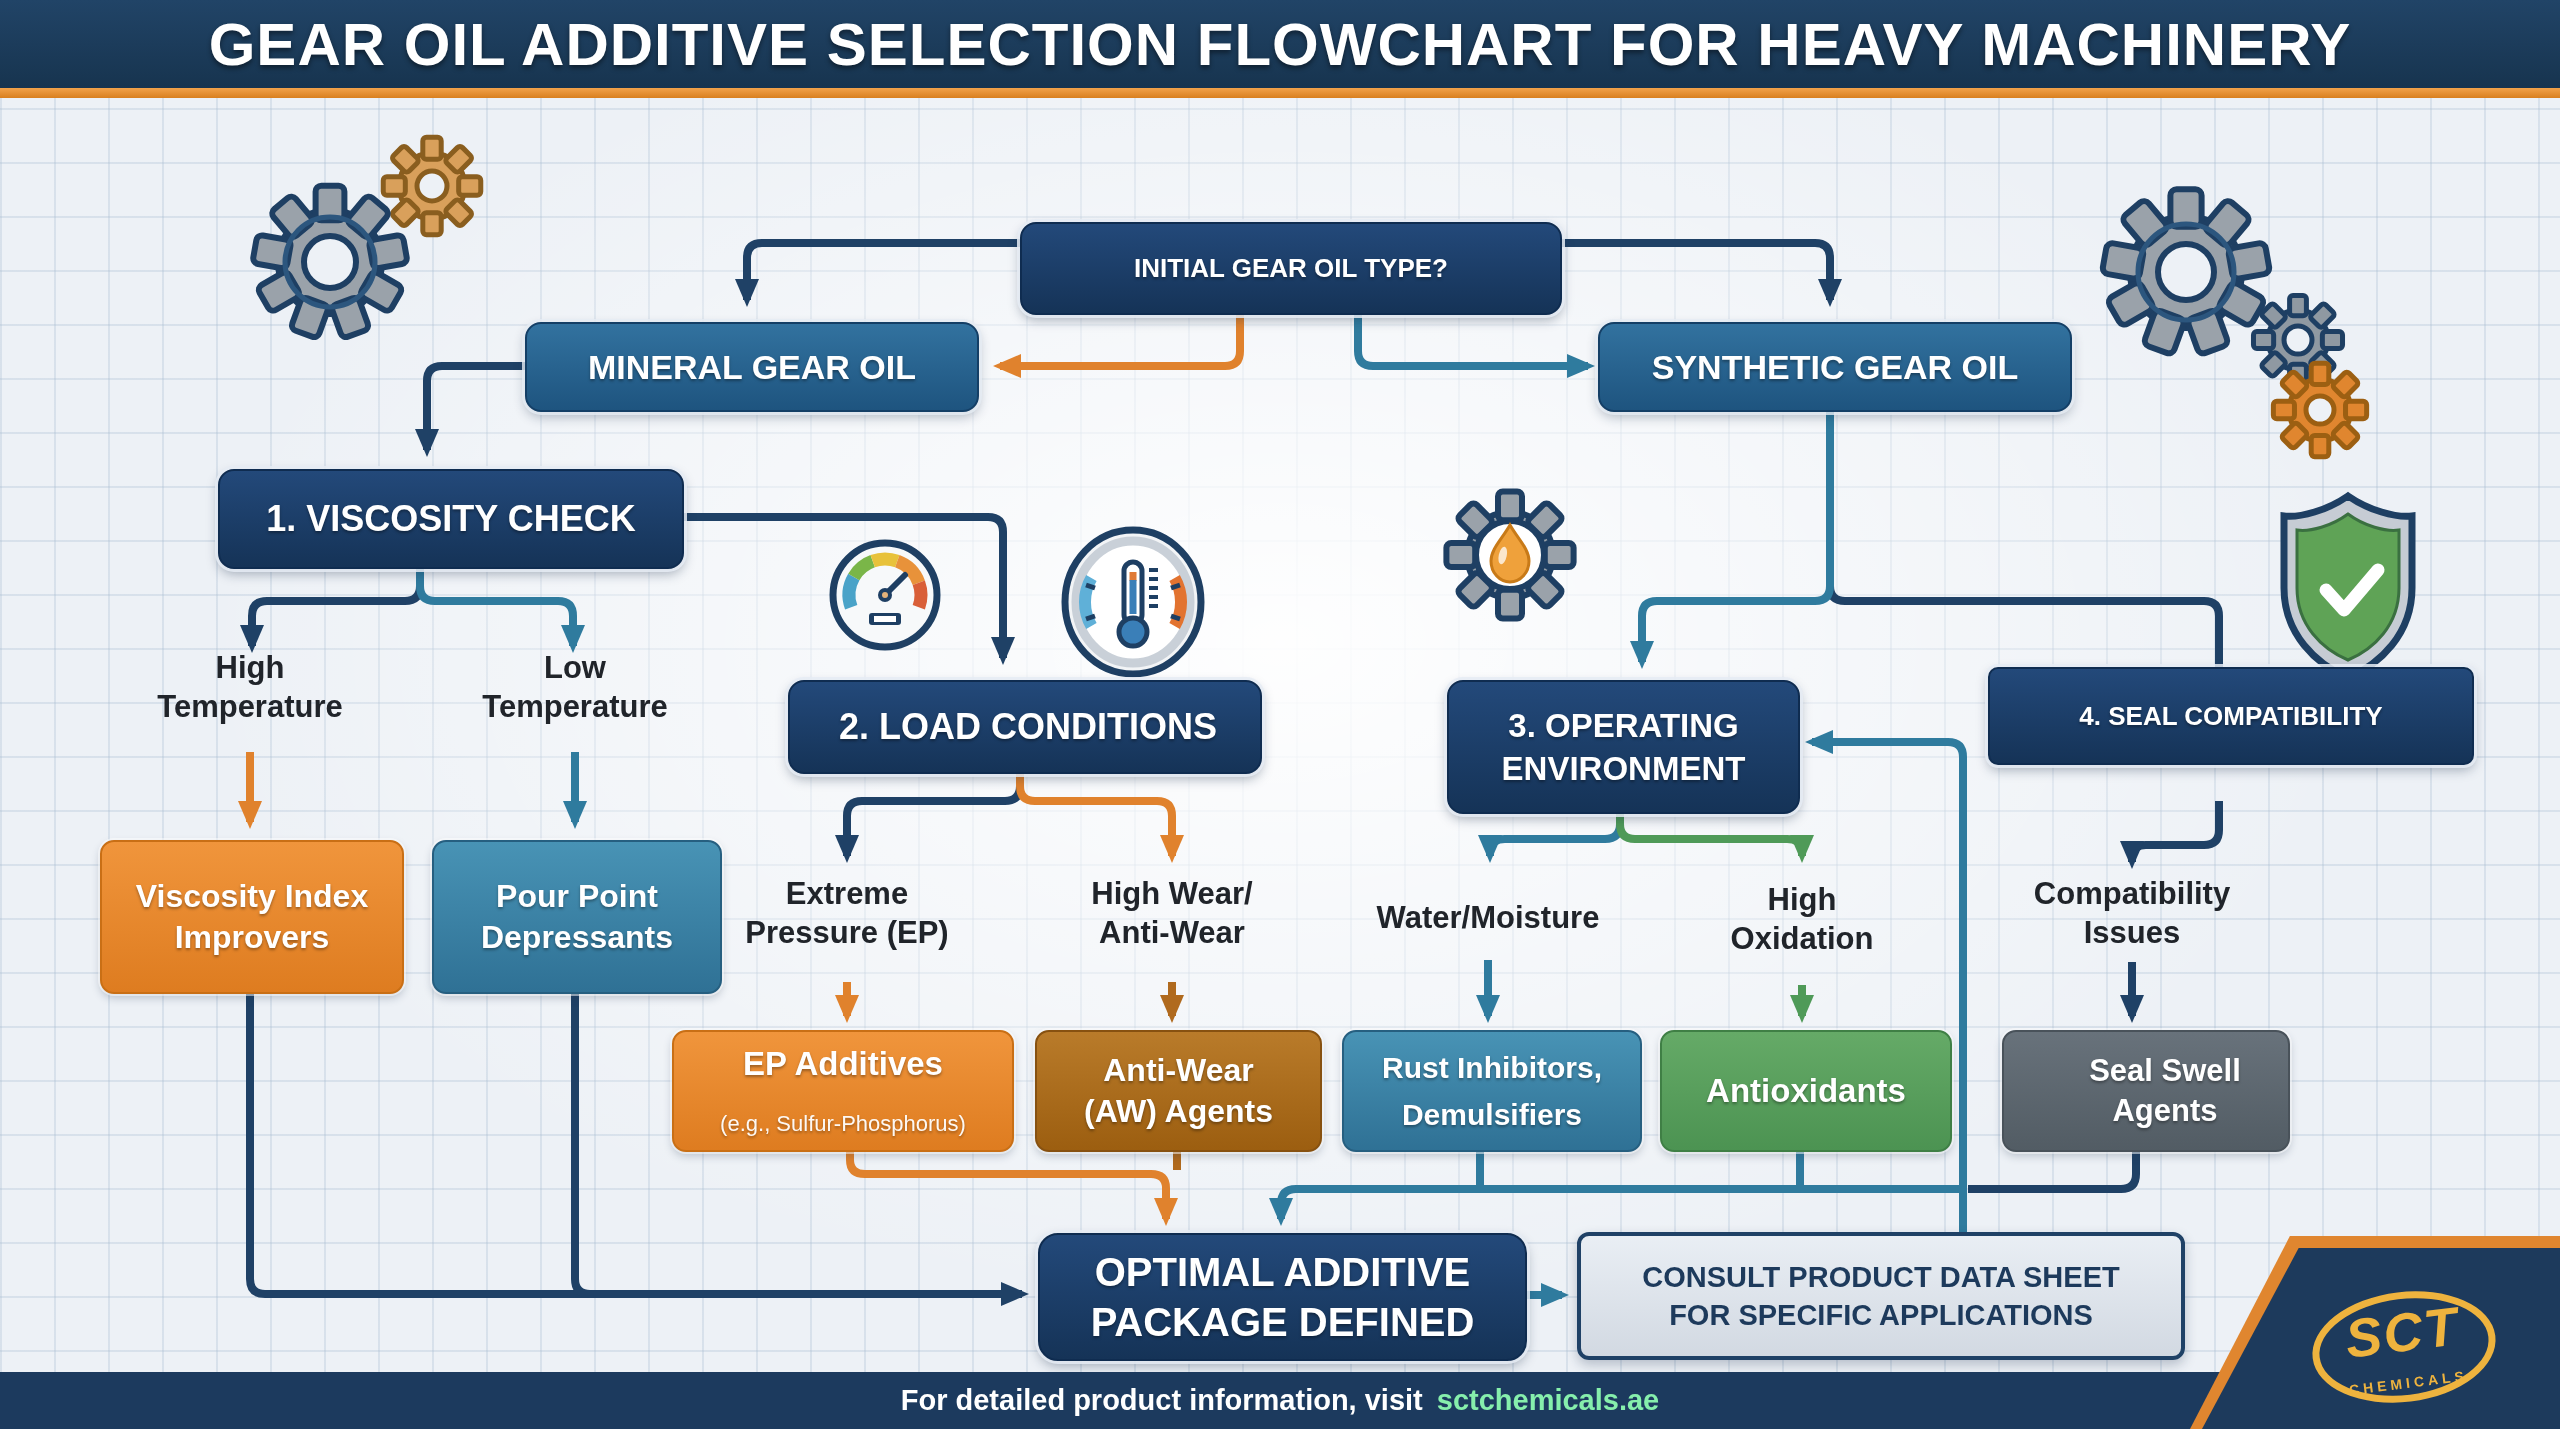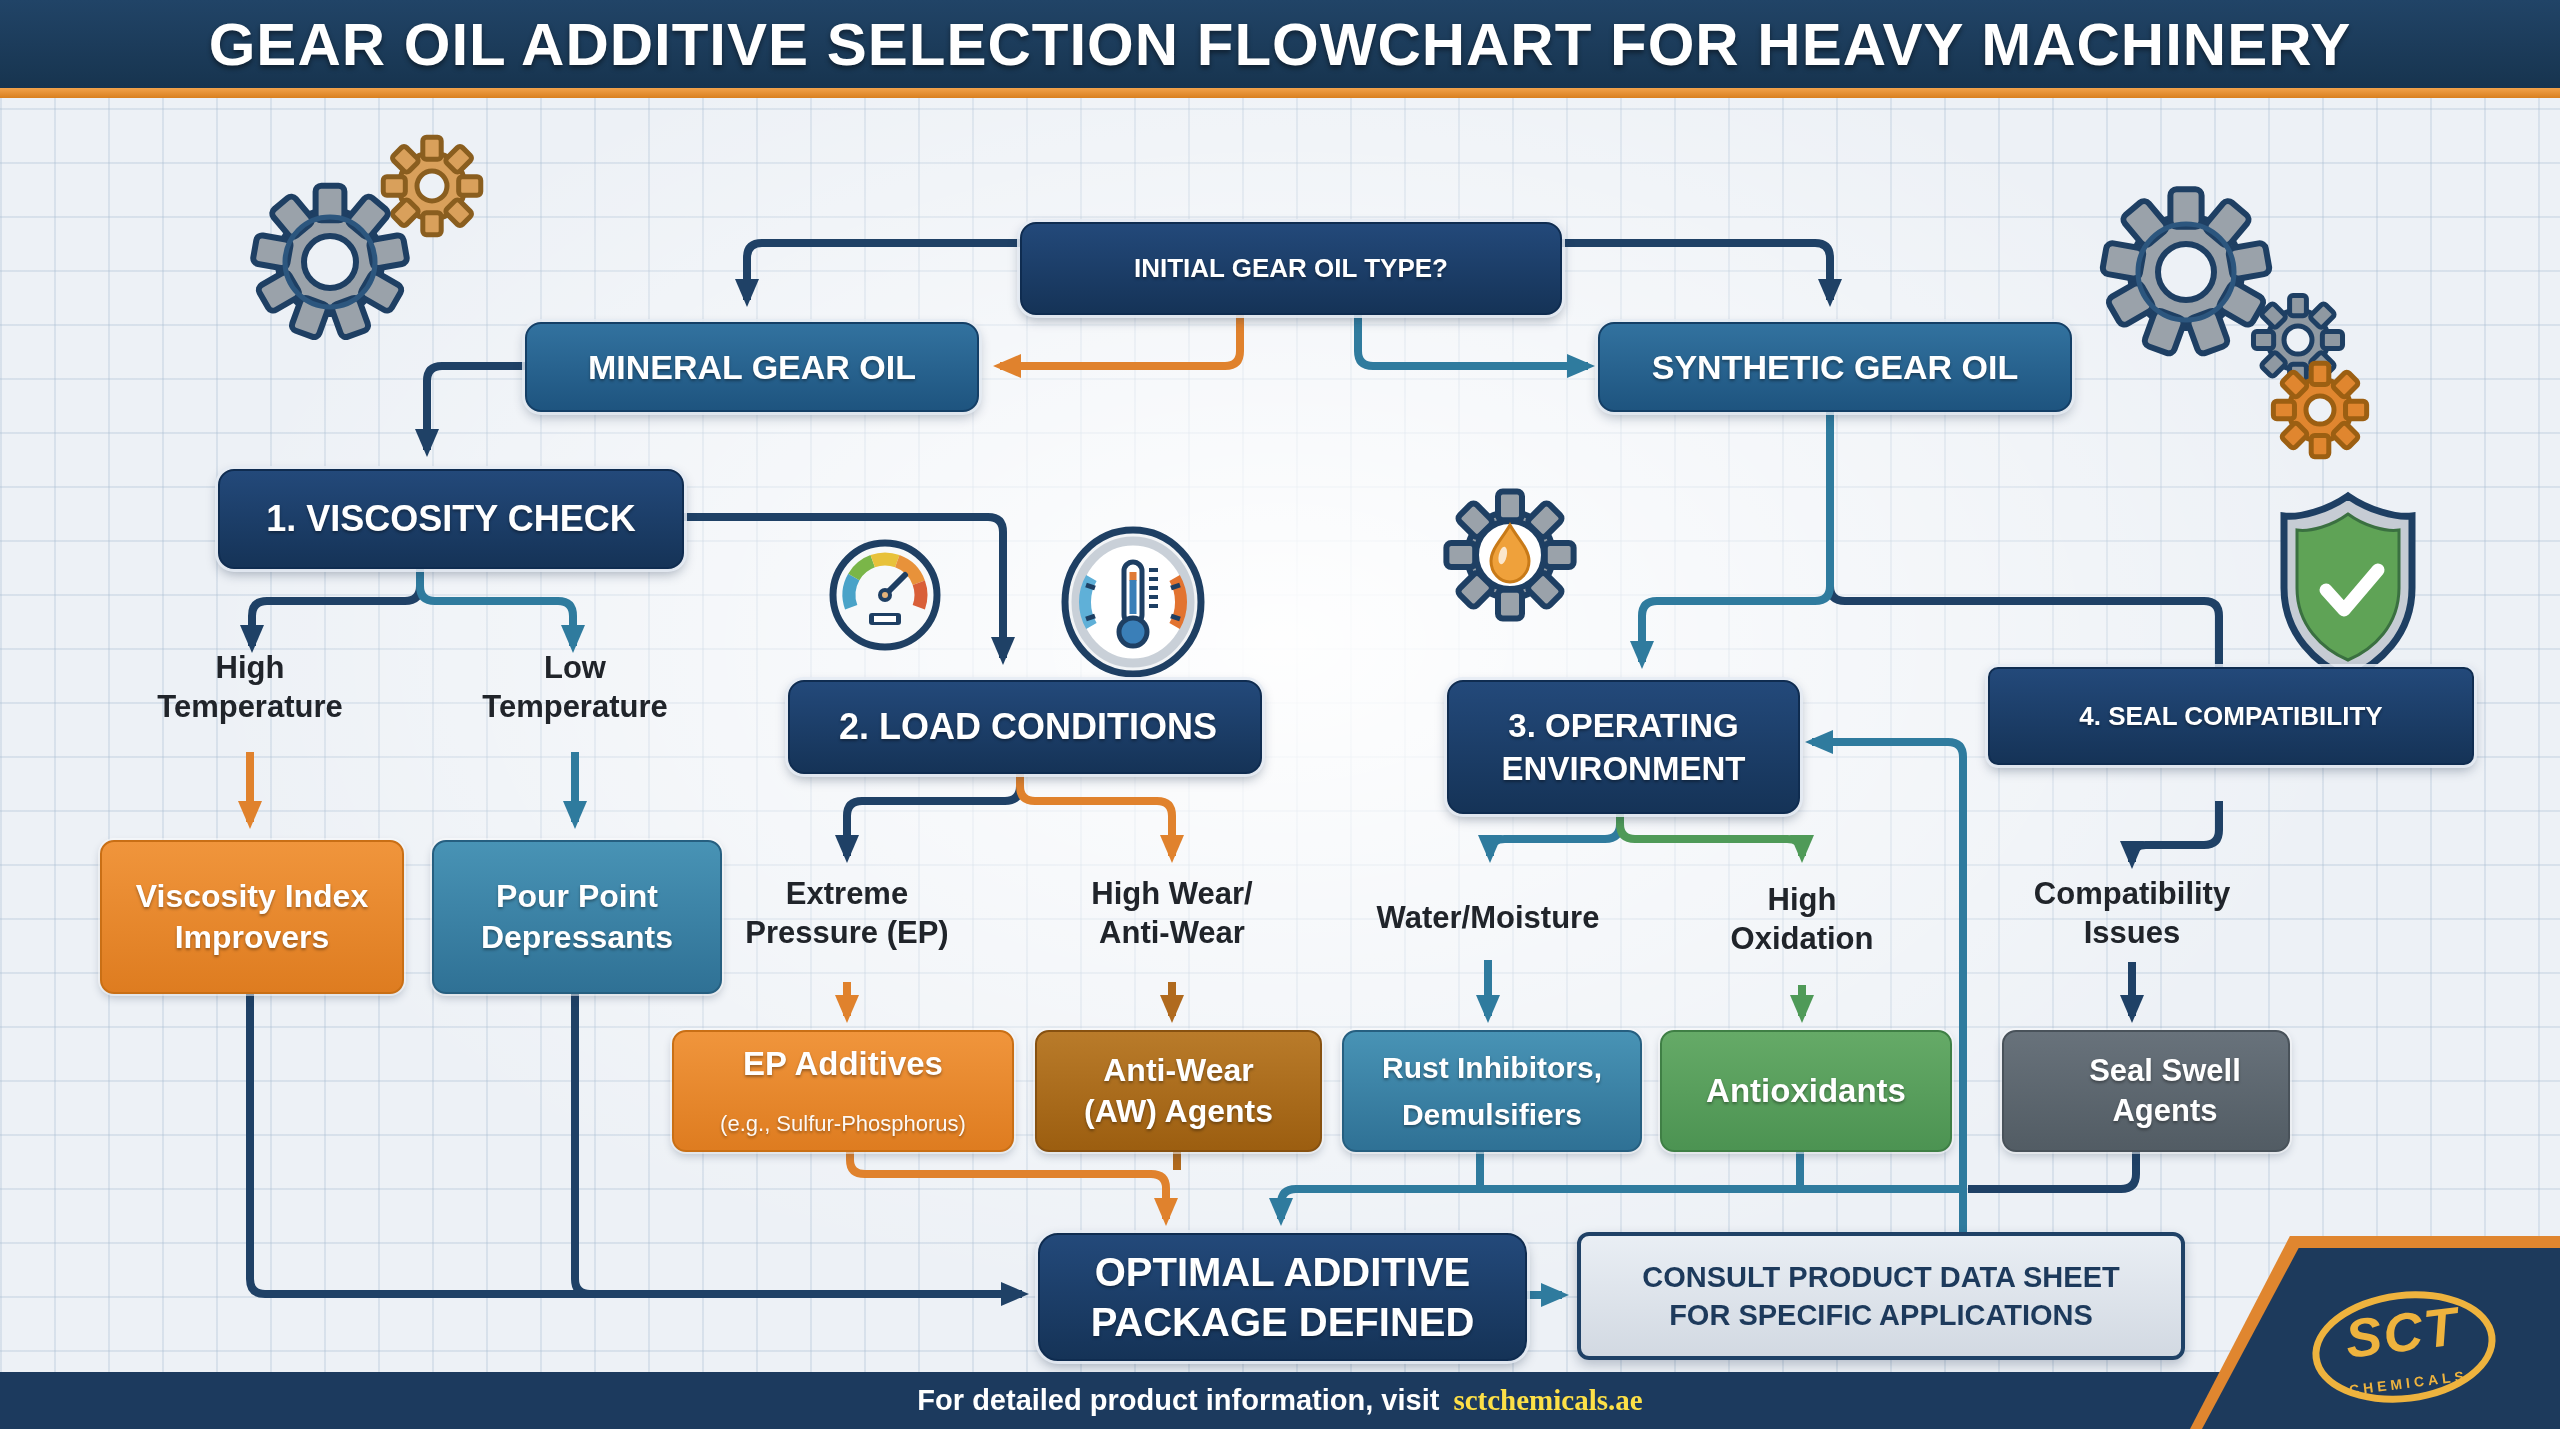--- a/index.html
+++ b/index.html
@@ -36,21 +36,21 @@
     box-shadow:0 0 0 2px rgba(255,255,255,.5),0 4px 9px rgba(30,50,80,.25);}
   .consultbx{background:linear-gradient(#e9eef4,#d2d9e2);border:4px solid #1f4166;border-radius:12px;
     color:#1d3a5c;text-shadow:none;box-shadow:0 5px 12px rgba(20,40,70,.25);}
   .lbl{position:absolute;transform:translateX(-50%);text-align:center;color:#20242a;font-weight:bold;
     font-size:31px;line-height:39px;white-space:nowrap;z-index:4;}
   .sub{font-weight:normal;opacity:.95;margin-top:24px;}
   svg.layer{position:absolute;left:0;top:0;z-index:3;}
   svg.icons{z-index:2;}
   .ftr{position:absolute;left:0;top:1372px;width:2560px;height:57px;background:#1c3a5e;z-index:5;
     display:flex;align-items:center;justify-content:center;color:#fff;font-size:29px;font-weight:bold;}
-  .ftr .link{color:#fde047;margin-left:14px;font-family:Liberation Serif, serif;}
+  .ftr .link{color:#86efac;margin-left:14px;}
   .logo-orange{position:absolute;left:2190px;top:1236px;width:370px;height:193px;background:#e0862f;
     clip-path:polygon(0 100%,27% 0,100% 0,100% 100%);z-index:7;}
   .logo-navy{position:absolute;left:2202px;top:1248px;width:358px;height:181px;background:#1d3a5c;
     clip-path:polygon(0 100%,27% 0,100% 0,100% 100%);z-index:8;}
   .logo-oval{position:absolute;left:2312px;top:1292px;width:170px;height:96px;border:7px solid #eeb33e;
     border-radius:50%;transform:rotate(-7deg);z-index:9;}
   .logo-sct{position:absolute;left:0;right:0;top:2px;text-align:center;color:#eeb33e;
     font-size:54px;font-weight:bold;font-style:italic;letter-spacing:2px;}
   .logo-chem{position:absolute;left:0;right:0;bottom:4px;text-align:center;color:#eeb33e;
     font-size:14px;font-weight:bold;letter-spacing:4px;}

